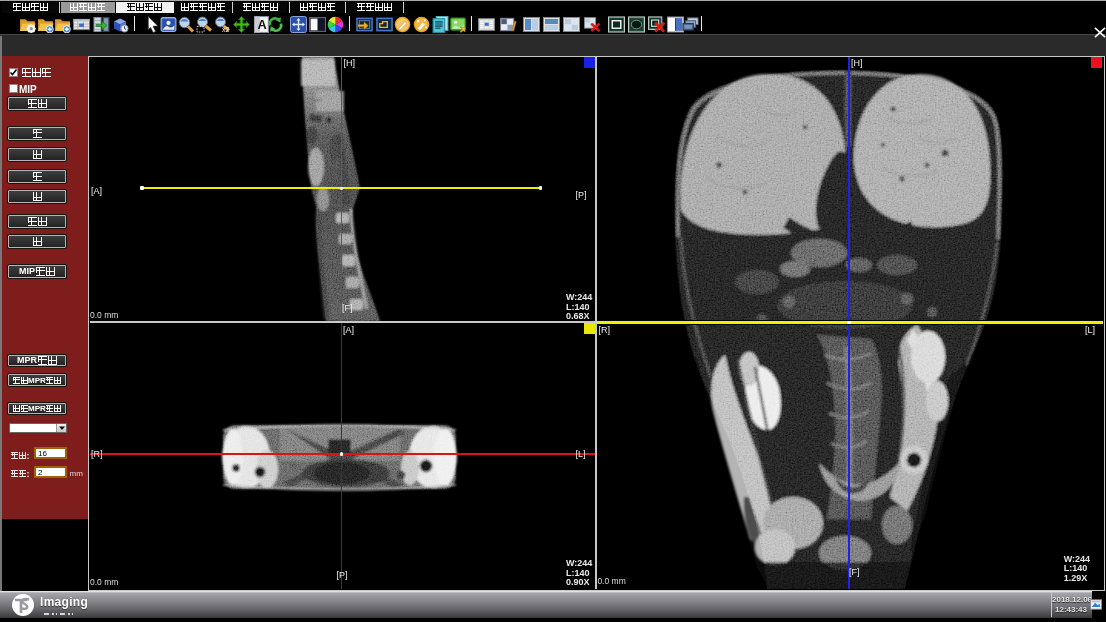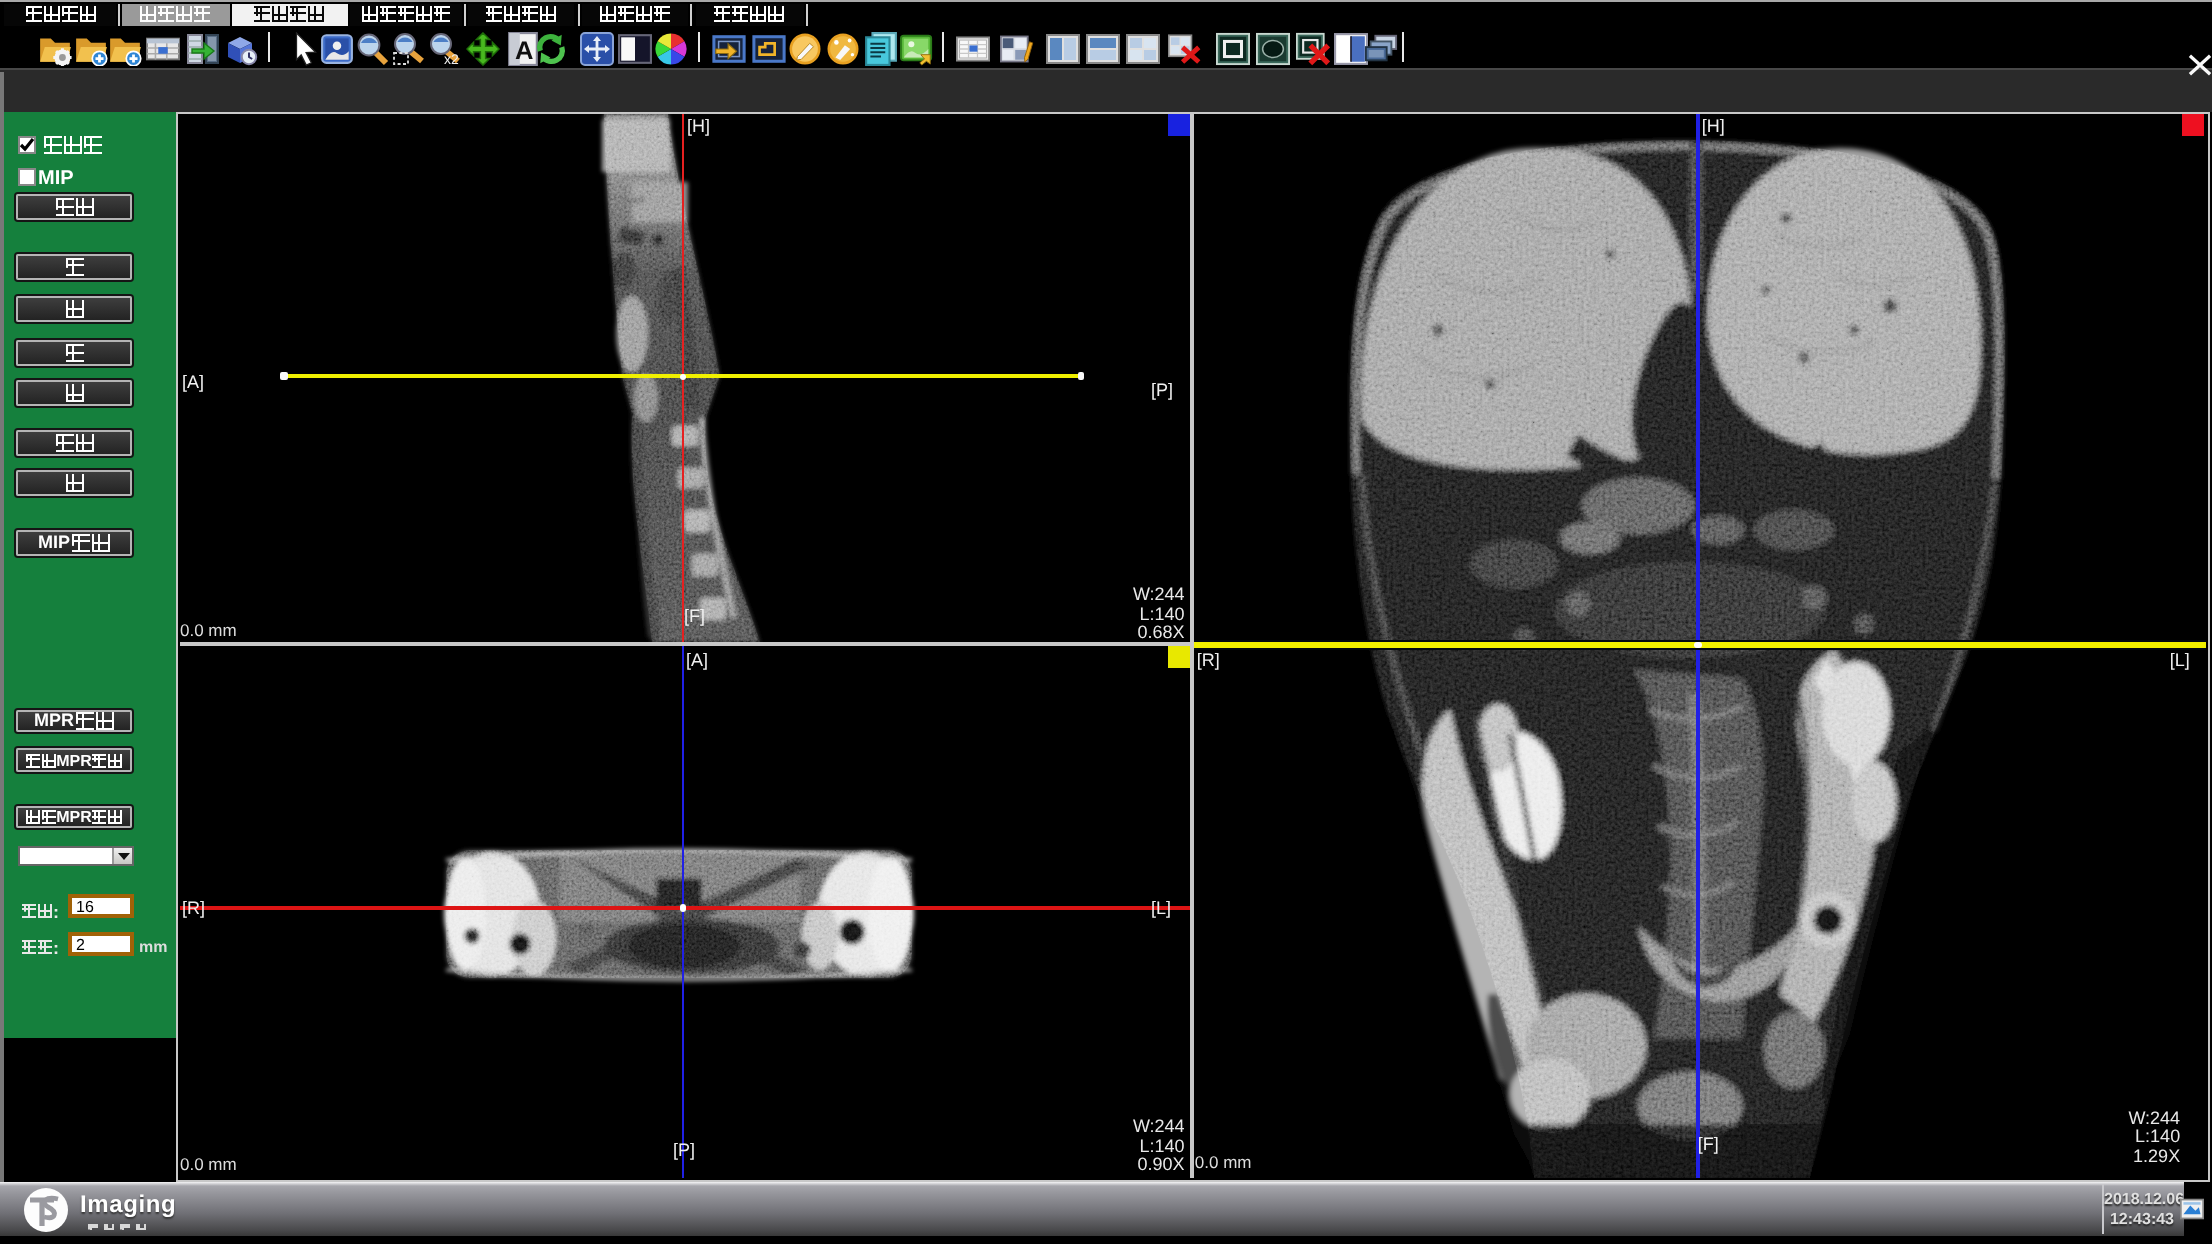--- a/index.html
+++ b/index.html
@@ -39,36 +39,36 @@
 .tabsep{position:absolute;top:1px;width:1px;height:10.5px;background:#cfcfcf}
 
 
 #toolbar{position:absolute;left:0;top:13px;width:1106px;height:21px;background:#000}
 .ic{position:absolute;top:2.5px;width:17px;height:17px}
 .tsep{position:absolute;top:3px;width:1px;height:15px;background:#e8e8e8}
 
 
 #strip{position:absolute;left:0;top:34px;width:1106px;height:22px;background:#2a2a2a;
   border-top:1px solid #484848}
-#sidebar{position:absolute;left:0;top:56px;width:88px;height:463px;background:#15803d}
+#sidebar{position:absolute;left:0;top:56px;width:88px;height:463px;background:#7f1d1d}
 #ledge{position:absolute;left:0;top:36px;width:1.5px;height:555px;background:#787878}
 .sbtn{position:absolute;left:8px;width:58px;height:13px;background:linear-gradient(#3e3e3e,#232323);
   border:1px solid #b5b5b5;box-shadow:0 0 0 1px #151515;border-radius:1px;color:#fff;
   display:flex;align-items:center;justify-content:center;font-weight:bold;font-size:9px}
 .cb{position:absolute;left:9px;width:9px;height:9px;background:#fff;border:1px solid #888}
 .sidelbl{position:absolute;color:#fff;font-size:9px;font-weight:bold}
 .sinput{position:absolute;background:#fff;border:2px solid #a16207;color:#000;
   font-size:8px;line-height:10px;padding-left:2px}
 
 
 #viewarea{position:absolute;left:88px;top:55.5px;width:1016.5px;height:535px;
   border:1.5px solid #c8c8c8;background:#000}
 .vdiv{position:absolute;background:#c8c8c8}
 .vlabel{position:absolute;color:#f0f0f0;font-size:9px}
-.vstat{position:absolute;color:#e8e8e8;font-size:9px;font-weight:normal;text-align:right}
+.vstat{position:absolute;color:#e8e8e8;font-size:9px;font-weight:bold;text-align:left}
 .sq{position:absolute;width:11.5px;height:11px}
 
 
 #statusbar{position:absolute;left:0;top:591px;width:1092px;height:27px;
   background:linear-gradient(180deg,#f4f4f6 0,#a6a6ac 2px,#95959b 22%,#707076 58%,#48484a 90%,#383838 100%)}
 #statusblack{position:absolute;left:0;top:618px;width:1106px;height:4px;background:#000}
 </style>
 </head>
 <body>
 
@@ -421,21 +421,21 @@
           <path d="M2 2.5 L8 2.5 L5 6 Z" fill="#111"></path>
         </svg>
     </div>
   </div>
 
   <div class="sidelbl g7" style="left:10.5px;top:394.5px;color:#e8e8e8"><span class="hz"></span><span class="hz2"></span>:</div>
   <div class="sinput" style="left:34px;top:391px;width:33px;height:12px">16</div>
 
   <div class="sidelbl g7" style="left:10.5px;top:413px;color:#e8e8e8"><span class="hz"></span><span class="hz"></span>:</div>
   <div class="sinput" style="left:34px;top:410px;width:33px;height:12px">2</div>
-  <div class="sidelbl" style="left:69.5px;top:412.5px;font-size:8px;font-weight:bold;color:#ddd">mm</div>
+  <div class="sidelbl" style="left:69.5px;top:412.5px;font-size:8px;font-weight:normal;color:#ddd">mm</div>
 </div>
 <div id="ledge"></div>
 
 <div id="viewarea"></div>
 
 <div class="abs" style="left:89.5px;top:57px;width:505.8px;height:263.8px;overflow:hidden">
   <svg width="506" height="264" viewBox="0 0 506 264">
     <defs>
       <filter id="nz1" x="0" y="0" width="100%" height="100%">
         <feTurbulence type="fractalNoise" baseFrequency="0.8" numOctaves="3" seed="7"></feTurbulence>

